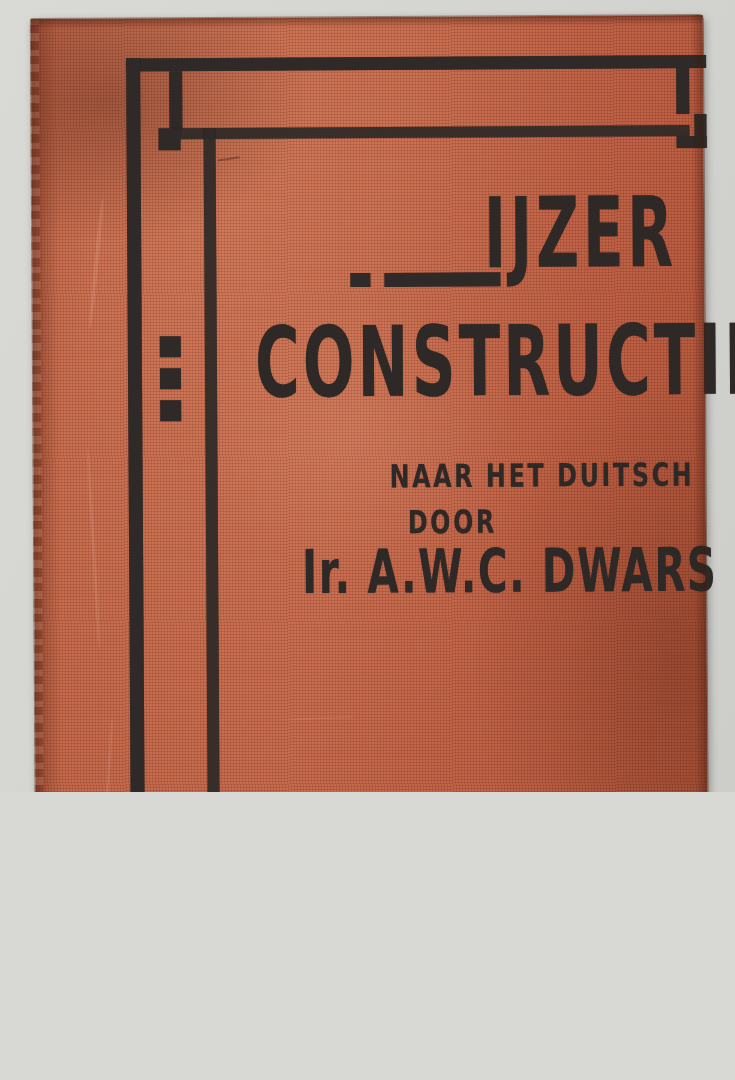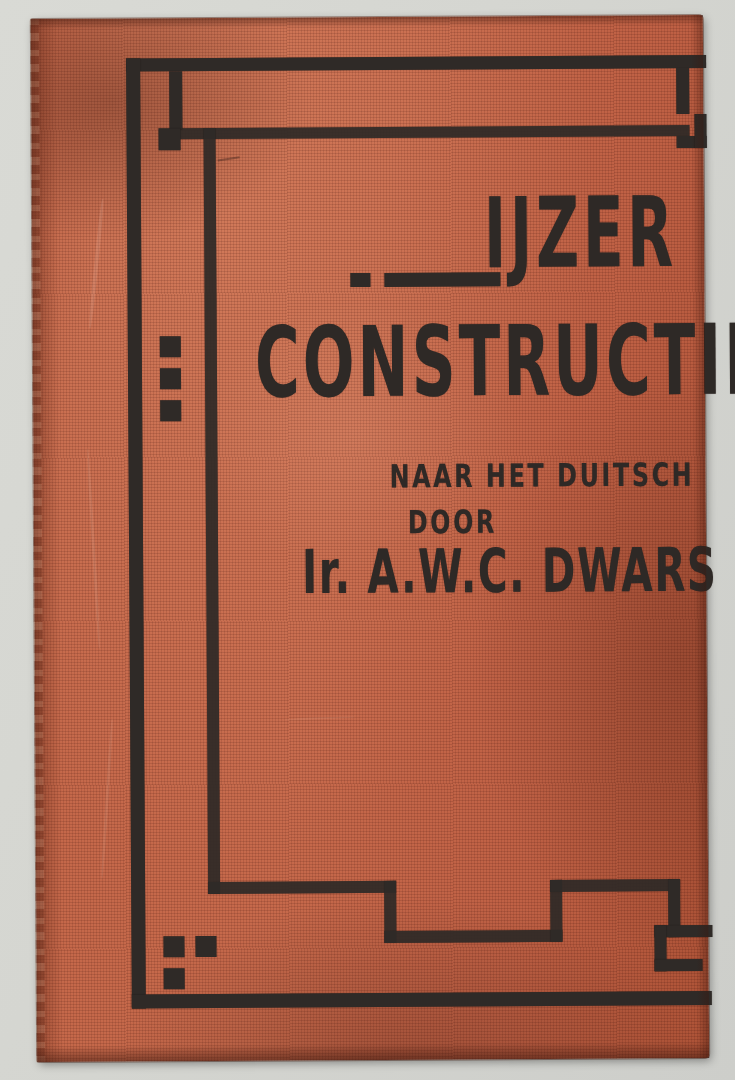--- a/index.html
+++ b/index.html
@@ -11,21 +11,21 @@
     width: 735px;
     height: 1080px;
     overflow: hidden;
     font-family: "DejaVu Sans", sans-serif;
   }
 
   
   #photo {
     position: relative;
     width: 735px;
-    height: 1080px;
+    height: 792px;
     background: linear-gradient(115deg, #d9dad5 0%, #d5d6d1 40%, #cdceca 100%);
     overflow: hidden;
     text-align: right;
   }
 
   
   #book {
     position: absolute;
     left: 34px;
     top: 17px;

